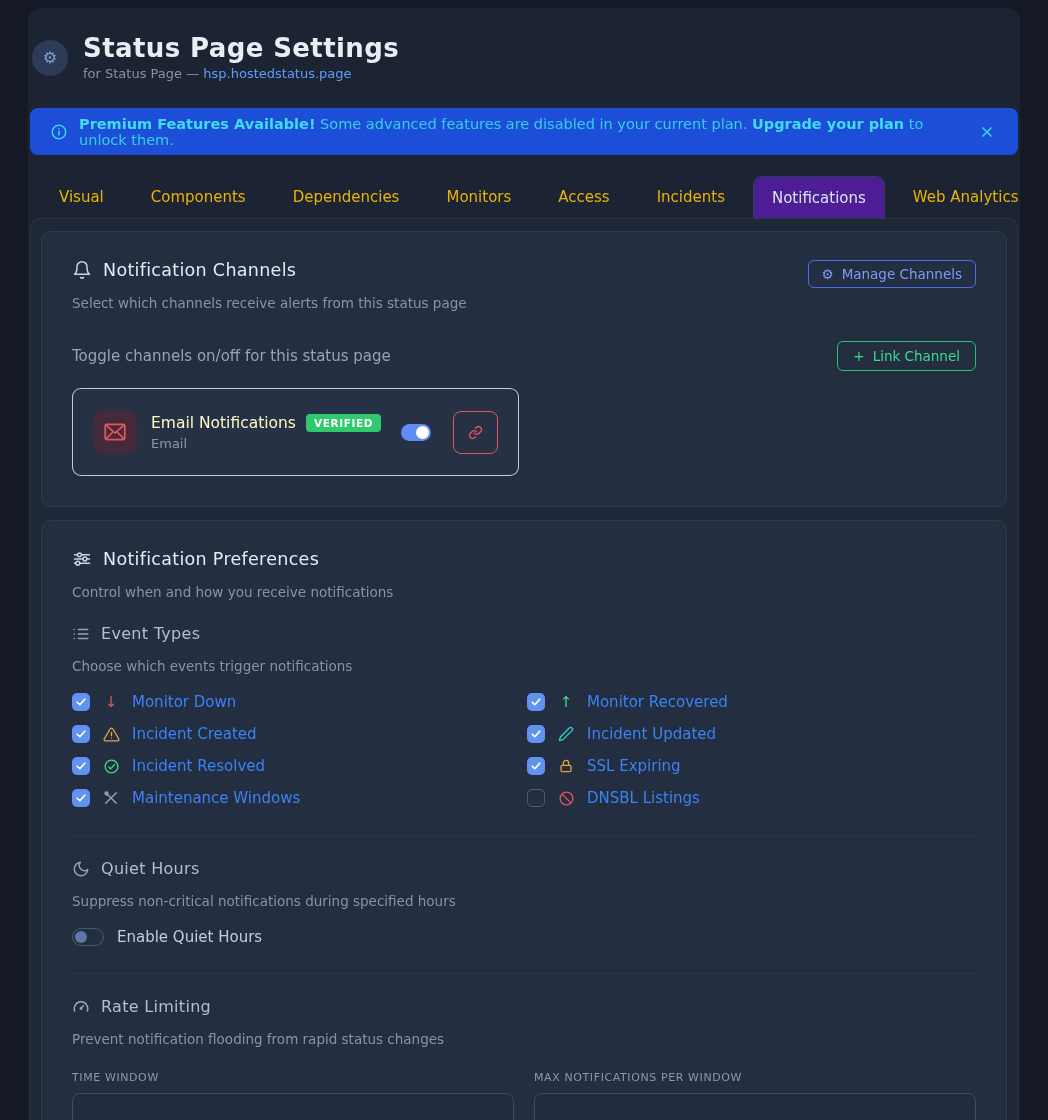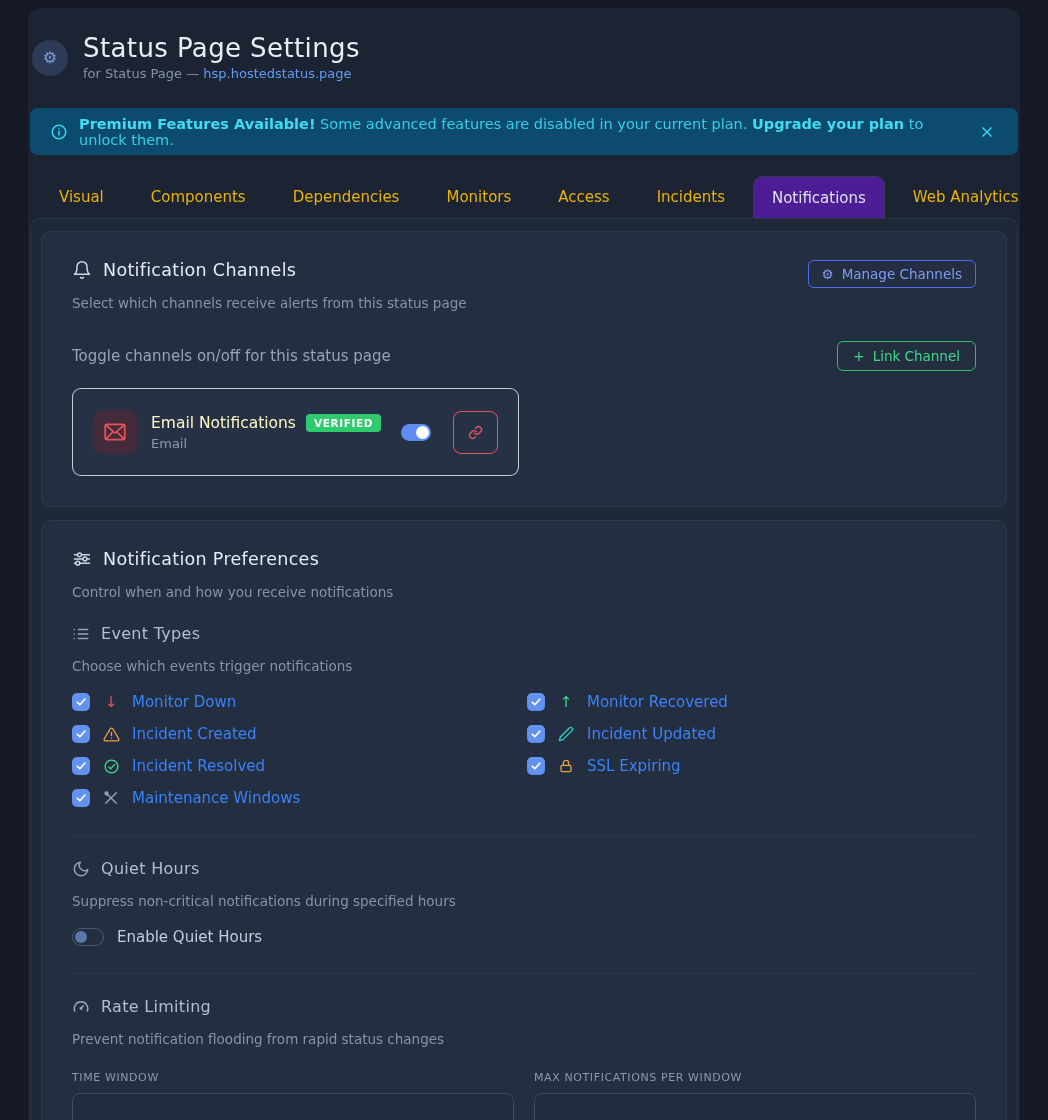--- a/index.html
+++ b/index.html
@@ -15,26 +15,26 @@
     background:#1c2433; border-radius:14px 14px 0 0;
     padding:26px 2px 0 2px;
   }
   
   .header { display:flex; align-items:center; gap:15px; padding-left:2px; height:48px; }
   .gear-badge {
     width:36px; height:36px; border-radius:50%; background:#2d3b56;
     display:flex; align-items:center; justify-content:center; flex:0 0 36px;
   }
   .gear-badge .glyph { color:#7e9cdb; font-size:16px; line-height:1; }
-  .header h1 { font-size:26px; font-weight:400; color:#e9edf4; letter-spacing:.4px; line-height:1.05; }
+  .header h1 { font-size:26px; font-weight:700; color:#e9edf4; letter-spacing:.4px; line-height:1.05; }
   .subtitle { font-size:13px; color:#8692a6; margin-top:4px; }
   .subtitle a { color:#5f9df5; text-decoration:none; }
   
   .banner {
-    margin-top:26px; height:47px; border-radius:8px; background:#0c4a6e;
+    margin-top:26px; height:47px; border-radius:8px; background:#1d4ed8;
     display:flex; align-items:center; padding:0 20px; gap:11px; color:#38d4ee;
   }
   .banner svg { flex:0 0 18px; }
   .banner-text { font-size:14.5px; color:#35cfe8; }
   .banner-text b { font-weight:bold; color:#41dcf4; }
   .banner-close { margin-left:auto; background:none; border:none; color:#3ad6ef; cursor:pointer;
     display:flex; align-items:center; justify-content:center; width:24px; height:24px; }
   
   .tabs { margin-top:21px; padding-left:10px; }
   .tab-row { display:flex; }
@@ -322,20 +322,30 @@
           <span class="evicon ic-gray">
               <svg width="16" height="16" viewBox="0 0 24 24" fill="none" stroke="currentColor" stroke-width="2" stroke-linecap="round">
                 <path d="M7.5 7.5L20 20"></path>
                 <path d="M4 4l3.5 3.5"></path>
                 <circle cx="5.2" cy="5.2" r="2.2"></circle>
                 <path d="M20 4L4 20"></path>
               </svg>
             </span>
           <span class="ev-label">Maintenance Windows</span>
         </div>
+        <div class="event-row">
+          <span class="checkbox"></span>
+          <span class="evicon ic-red">
+              <svg width="17" height="17" viewBox="0 0 24 24" fill="none" stroke="currentColor" stroke-width="1.9">
+                <circle cx="12" cy="12" r="9"></circle>
+                <line x1="5.8" y1="5.8" x2="18.2" y2="18.2"></line>
+              </svg>
+            </span>
+          <span class="ev-label">DNSBL Listings</span>
+        </div>
       </div>
 
       <div class="divider"></div>
 
       <div class="subsec-title mt-after-div">
         <svg width="18" height="18" viewBox="0 0 24 24" fill="none" stroke="currentColor" stroke-width="1.9" stroke-linecap="round" stroke-linejoin="round">
             <path d="M21 12.8A9 9 0 1111.2 3a7 7 0 009.8 9.8z"></path>
           </svg>
         <span>Quiet Hours</span>
       </div>

